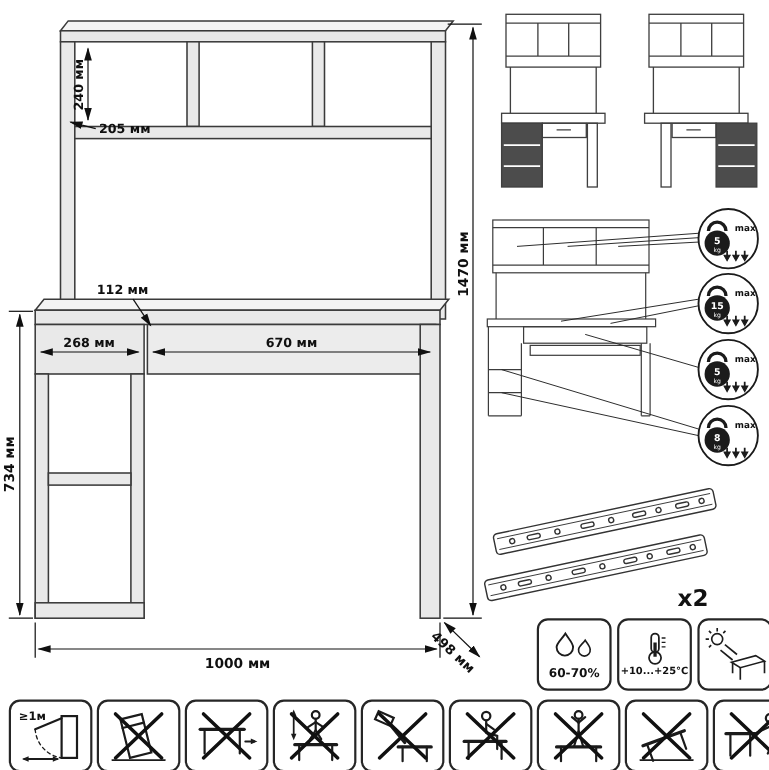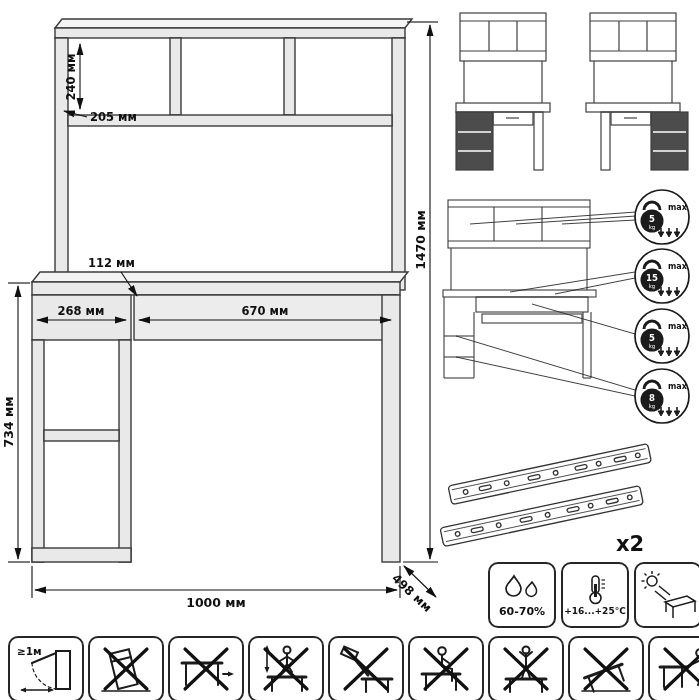--- a/index.html
+++ b/index.html
@@ -306,21 +306,21 @@
       <svg width="44" height="32" viewBox="0 0 44 32">
         <g fill="none" stroke="#1c1c1c" stroke-width="1.6">
           <rect x="19" y="2" width="7" height="17" rx="3.5"></rect>
           <circle cx="22.5" cy="24" r="5.5"></circle>
           <line x1="22.5" y1="10" x2="22.5" y2="23" stroke-width="3"></line>
           <line x1="28.5" y1="6" x2="32" y2="6" stroke-width="1.2"></line>
           <line x1="28.5" y1="10" x2="32" y2="10" stroke-width="1.2"></line>
           <line x1="28.5" y1="14" x2="32" y2="14" stroke-width="1.2"></line>
         </g>
       </svg>
-      <div class="cond-label" style="font-size:9px">+16...+25°C</div>
+      <div class="cond-label" style="font-size:9px">+10...+25°C</div>
     </div>
     <div class="cond-box">
       <svg width="58" height="50" viewBox="0 0 58 50">
         <g fill="none" stroke="#1c1c1c" stroke-width="1.5">
           <circle cx="13" cy="11" r="5"></circle>
           <line x1="13" y1="4" x2="13" y2="1"></line>
             <line x1="5.5" y1="11" x2="2.5" y2="11"></line>
           <line x1="7.5" y1="5.5" x2="5.5" y2="3.5"></line>
             <line x1="18.5" y1="5.5" x2="20.5" y2="3.5"></line>
           <line x1="7.5" y1="16.5" x2="5.5" y2="18.5"></line>

